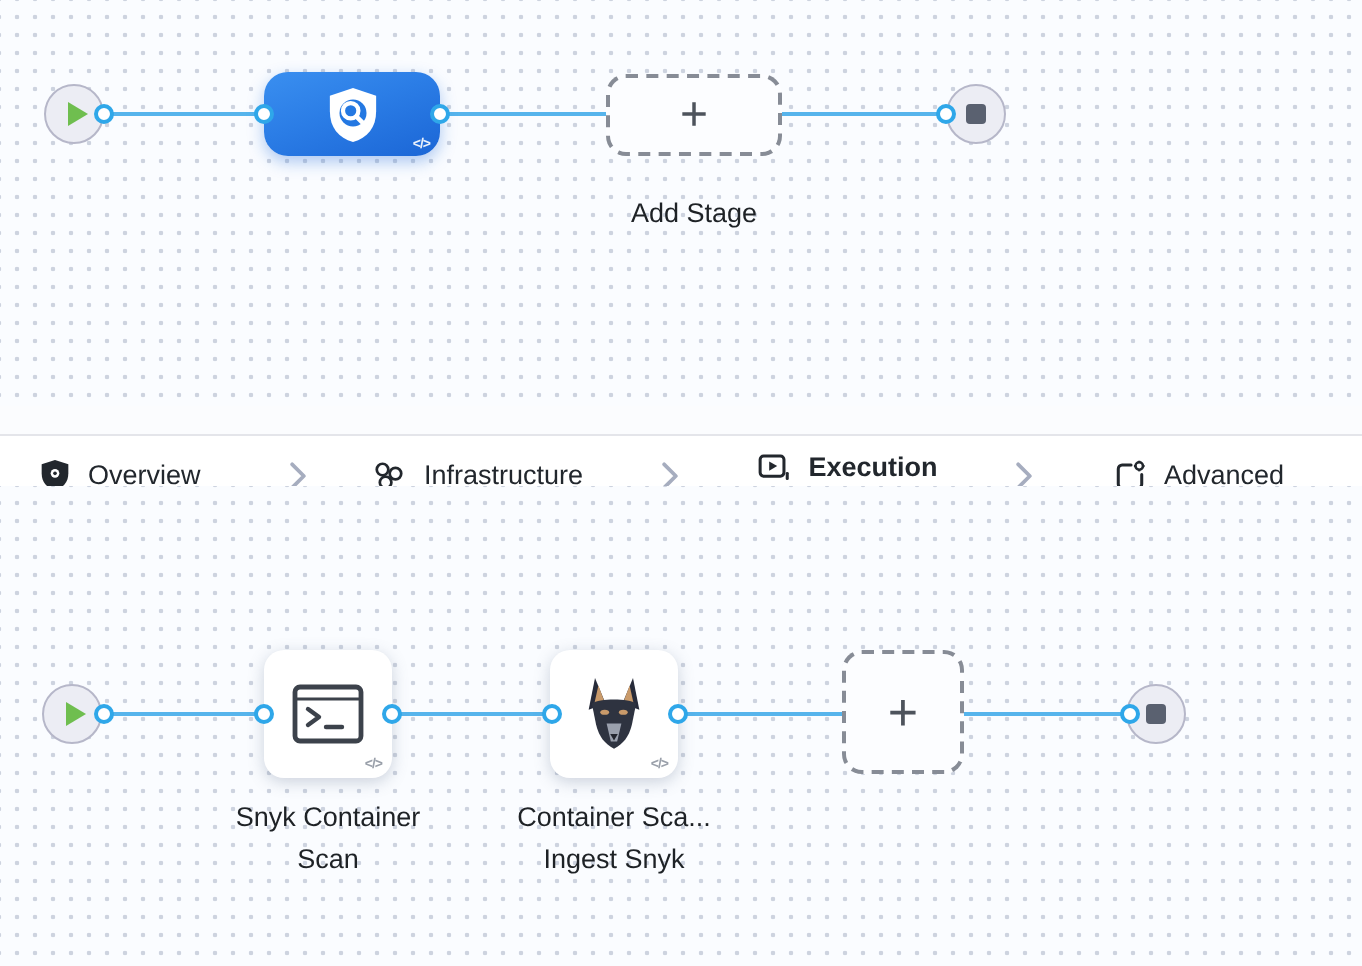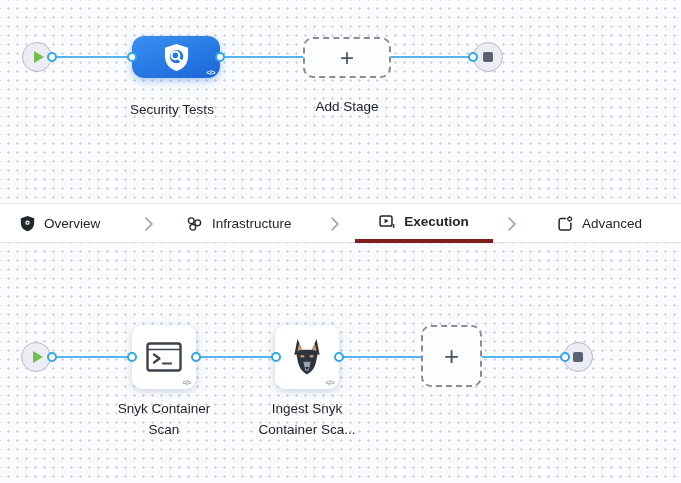--- a/index.html
+++ b/index.html
@@ -65,30 +65,30 @@
   }
   .step-code { position: absolute; right: 5px; bottom: 3px; font-size: 7px; color: #9aa0aa; font-weight: bold; letter-spacing: -0.5px; }
 
   .flow-label {
     position: absolute; width: 150px; text-align: center;
     font-size: 13.5px; color: #1e2226; line-height: 21px;
   }
 
   
   #tab-bar {
-    position: absolute; top: 203px; left: 0; width: 681px; height: 40px;
+    position: absolute; top: 217px; left: 0; width: 681px; height: 40px;
     background: #ffffff; border-top: 1px solid #e4e5ea; border-bottom: 1px solid #dfe0e6;
   }
   .tab {
     position: absolute; top: 0; height: 39px;
     display: flex; align-items: center; gap: 9px;
     font-size: 13.5px; color: #22272d; font-weight: 500; cursor: pointer;
     white-space: nowrap;
   }
-  .tab.active { font-weight: 700; justify-content: center; border-bottom: 4px solid #7f1d1d; }
+  .tab.active { font-weight: 700; justify-content: center; border-bottom: 8px solid #7f1d1d; }
   .tab-chevron { position: absolute; top: 13px; cursor: default; }
 </style>
 </head>
 <body>
 
 <div class="canvas" id="canvas-top">
 
   <div class="flow-line" style="left:37px; top:56px; width:451px;"></div>
 
   <div class="node-circle" style="left:22px; top:42px;">
@@ -102,21 +102,20 @@
 
   <div class="stage-node">
     <svg width="27" height="29" viewBox="0 0 28 30">
       <path d="M14 1 L26 5 L26 13 C26 21.5 21.5 26.8 14 29 C6.5 26.8 2 21.5 2 13 L2 5 Z" fill="#ffffff"></path>
       <circle cx="14" cy="14" r="7" fill="#2478e2"></circle>
       <circle cx="12.8" cy="12.8" r="4" fill="none" stroke="#ffffff" stroke-width="2.2"></circle>
       <line x1="15.8" y1="15.8" x2="19.2" y2="19.2" stroke="#ffffff" stroke-width="2.4" stroke-linecap="round"></line>
     </svg>
     <span class="stage-code">&lt;/&gt;</span>
   </div>
-  <div class="flow-label" style="left:97px; top:99px;">Security Tests</div>
 
   <div class="dashed-box" style="left:303px; top:37px; width:88px; height:41px;">
     <span class="plus-glyph">+</span>
   </div>
   <div class="flow-label" style="left:272px; top:96px;">Add Stage</div>
 
   <div class="node-circle" style="left:473px; top:42px;">
     <div class="end-square"></div>
   </div>
 </div>
@@ -212,22 +211,22 @@
       <polygon points="23.4,4.5 20.6,12 25.4,13.5" fill="#c99a6a"></polygon>
       <path d="M5.5,13 C9,10.5 23,10.5 26.5,13 L24.5,23 C23,29 20.5,32 16,34.5 C11.5,32 9,29 7.5,23 Z" fill="#2e3340"></path>
       <ellipse cx="11.6" cy="17.2" rx="2.1" ry="1.2" fill="#c99a6a"></ellipse>
       <ellipse cx="20.4" cy="17.2" rx="2.1" ry="1.2" fill="#c99a6a"></ellipse>
       <path d="M12.5,22.5 L19.5,22.5 L17.5,31 L14.5,31 Z" fill="#9aa0ad"></path>
       <path d="M14.2,27.5 L17.8,27.5 L16,30.5 Z" fill="#23262f"></path>
     </svg>
     <span class="step-code">&lt;/&gt;</span>
   </div>
   <div class="flow-label" style="left:232px; top:155px;">
+    <span style="display:block">Container Sca...</span>
     <span style="display:block">Ingest Snyk</span>
-    <span style="display:block">Container Sca...</span>
   </div>
 
   <div class="dashed-box" style="left:421px; top:82px; width:61px; height:62px;">
     <span class="plus-glyph" style="font-size:26px;">+</span>
   </div>
 
   <div class="node-circle" style="left:563px; top:99px;">
     <div class="end-square"></div>
   </div>
 </div>

